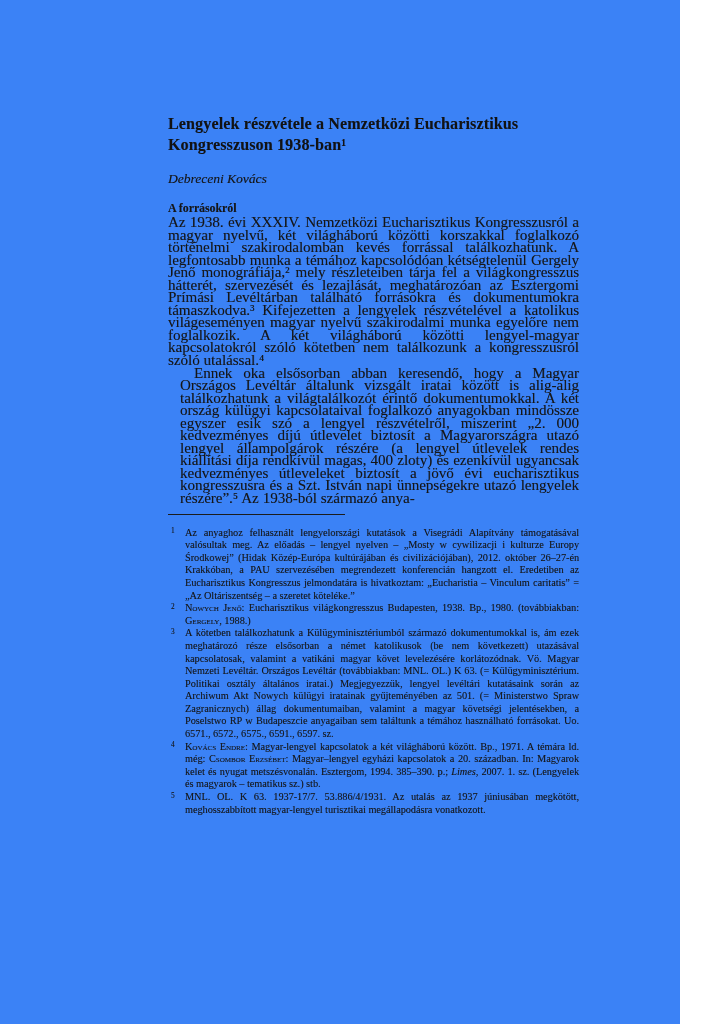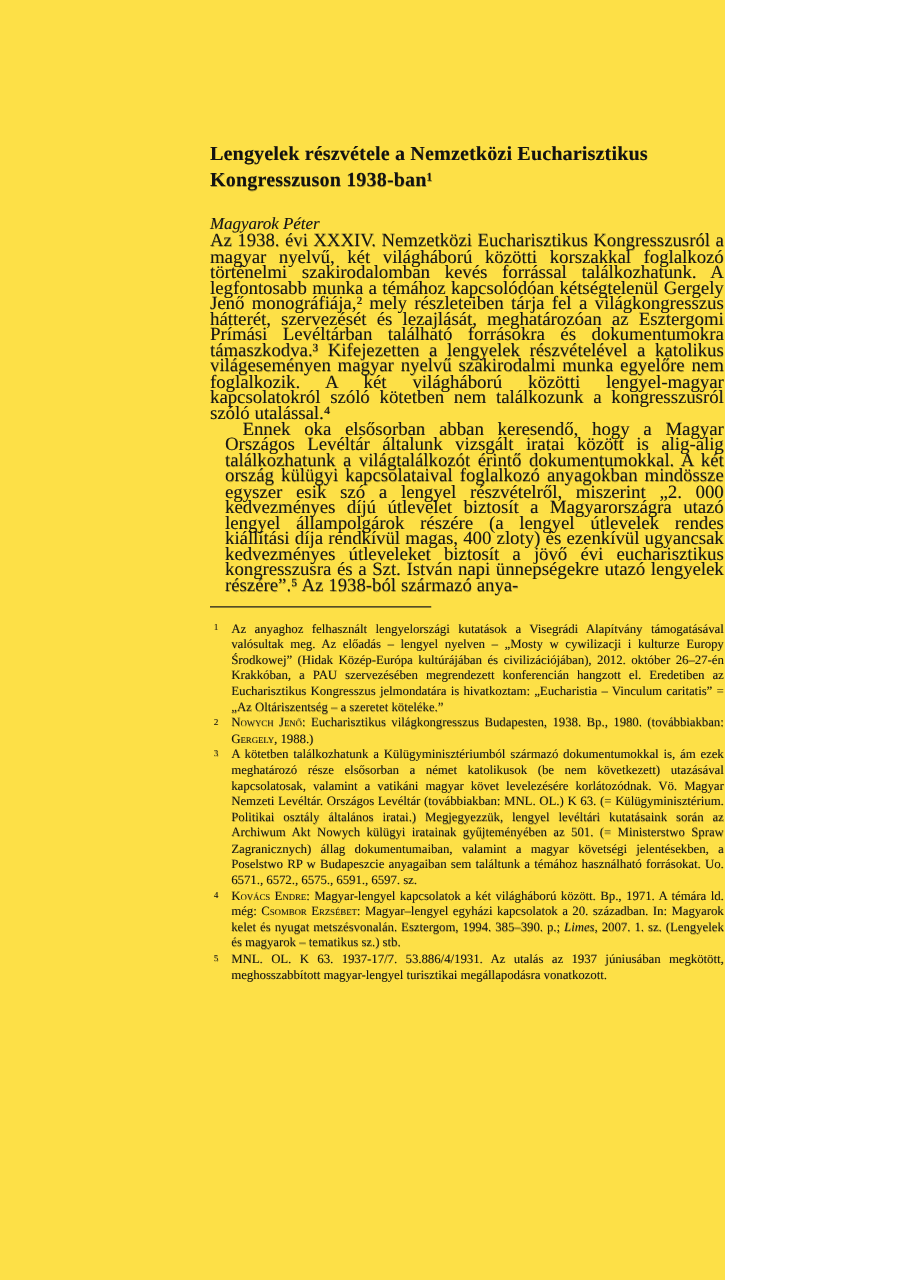--- a/index.html
+++ b/index.html
@@ -2,23 +2,23 @@
 <html lang="hu"><head>
 <meta charset="utf-8">
 <style>
   html, body {
     margin: 0;
     padding: 0;
     background: #ffffff;
   }
   .page {
     position: relative;
-    width: 580px;
+    width: 680px;
     height: 1024px;
-    background: #fde047;
+    background: #3b82f6;
     overflow: hidden;
     font-family: "Liberation Serif", serif;
     color: #161616;
     text-shadow: 0.3px 0.2px 0 rgba(10,10,10,0.35);
   }
   .content {
     position: absolute;
     left: 168px;
     top: 113px;
     width: 411px;
@@ -88,22 +88,23 @@
   .sc { font-variant: small-caps; }
   .i  { font-style: italic; }
 </style>
 </head>
 <body>
 
 <div class="page">
   <div class="content">
     <h1 class="title">Lengyelek részvétele a Nemzetközi Eucharisztikus Kongresszuson 1938-ban¹</h1>
 
-    <div class="author">Magyarok Péter</div>
+    <div class="author">Debreceni Kovács</div>
 
+    <div class="section-heading">A forrásokról</div>
 
     <p class="par">Az 1938. évi XXXIV. Nemzetközi Eucharisztikus Kongresszusról a magyar nyelvű, két világháború közötti korszakkal foglalkozó történelmi szakirodalomban kevés forrással találkozhatunk. A legfontosabb munka a témához kapcsolódóan kétségtelenül Gergely Jenő monográfiája,² mely részleteiben tárja fel a világkongresszus hátterét, szervezését és lezajlását, meghatározóan az Esztergomi Prímási Levéltárban található forrásokra és dokumentumokra támaszkodva.³ Kifejezetten a lengyelek részvételével a katolikus világeseményen magyar nyelvű szakirodalmi munka egyelőre nem foglalkozik. A két világháború közötti lengyel-magyar kapcsolatokról szóló kötetben nem találkozunk a kongresszusról szóló utalással.⁴</p>
 
     <p class="par indent">Ennek oka elsősorban abban keresendő, hogy a Magyar Országos Levéltár általunk vizsgált iratai között is alig-alig találkozhatunk a világtalálkozót érintő dokumentumokkal. A két ország külügyi kapcsolataival foglalkozó anyagokban mindössze egyszer esik szó a lengyel részvételről, miszerint „2. 000 kedvezményes díjú útlevelet biztosít a Magyarországra utazó lengyel állampolgárok részére (a lengyel útlevelek rendes kiállítási díja rendkívül magas, 400 zloty) és ezenkívül ugyancsak kedvezményes útleveleket biztosít a jövő évi eucharisztikus kongresszusra és a Szt. István napi ünnepségekre utazó lengyelek részére”.⁵ Az 1938-ból származó anya-</p>
 
     <hr class="fn-rule">
 
     <div class="footnote-list">
         <div class="fn-row">
           <span class="fn-marker">1</span>

